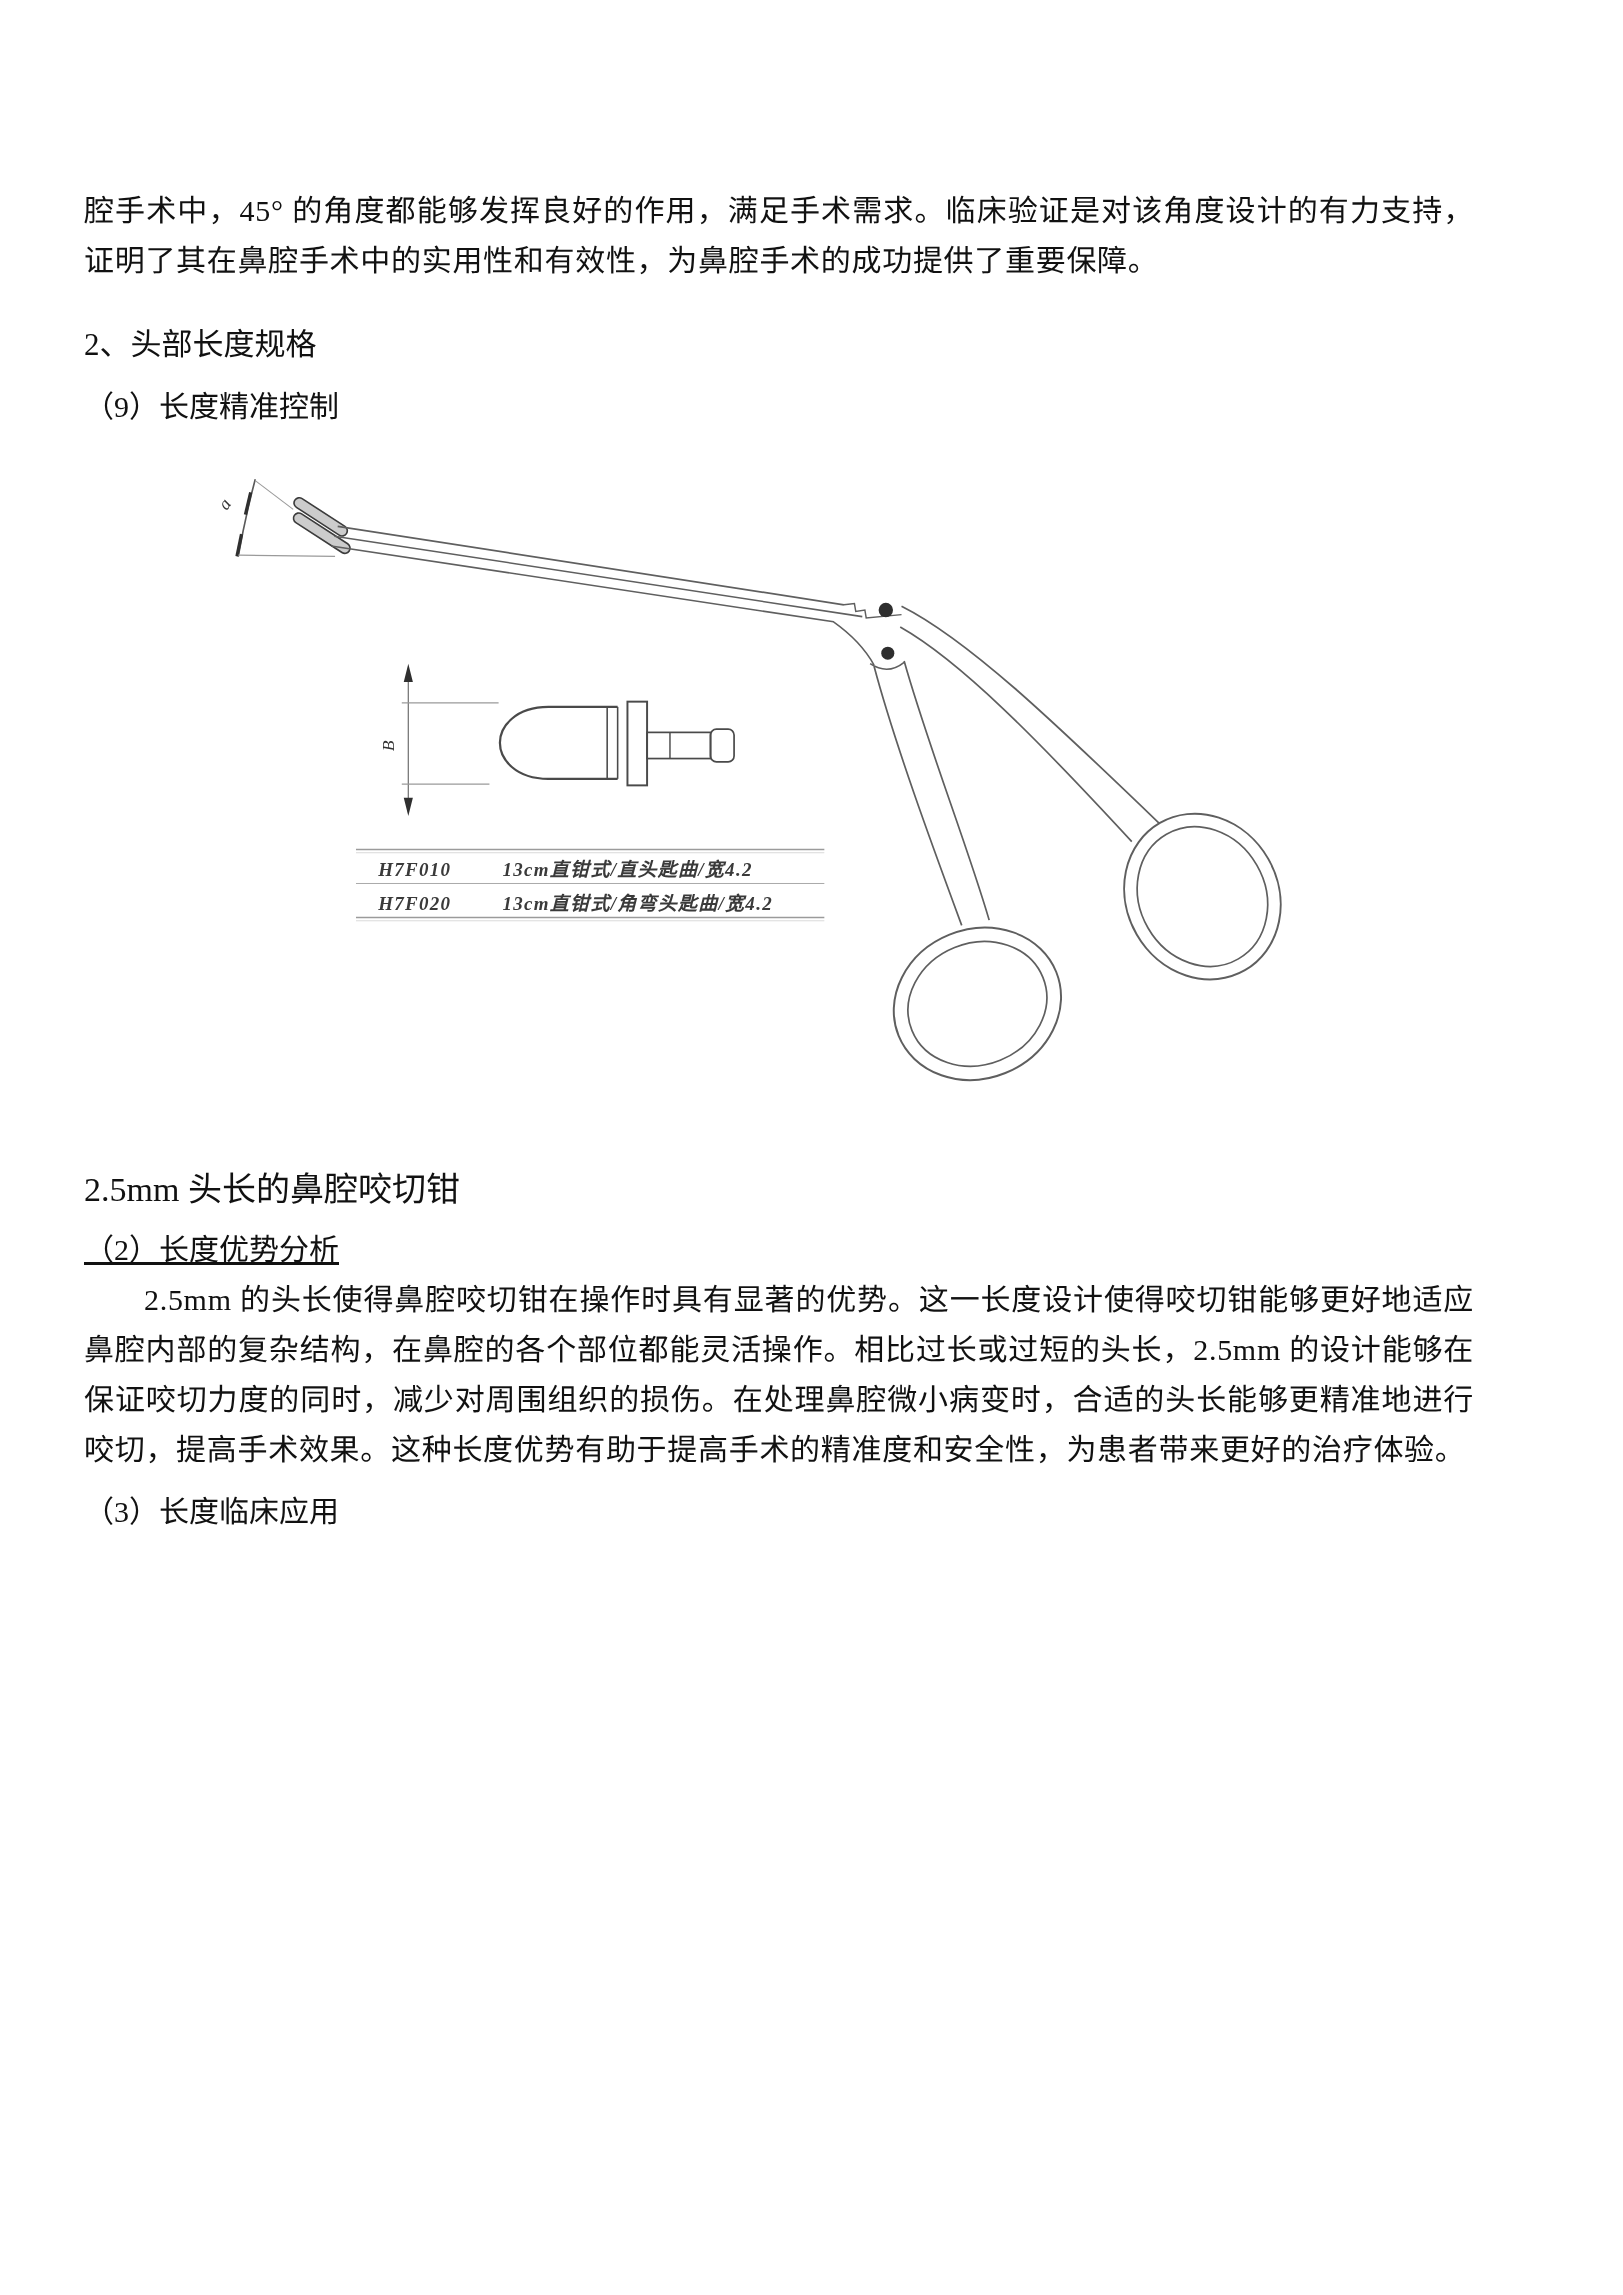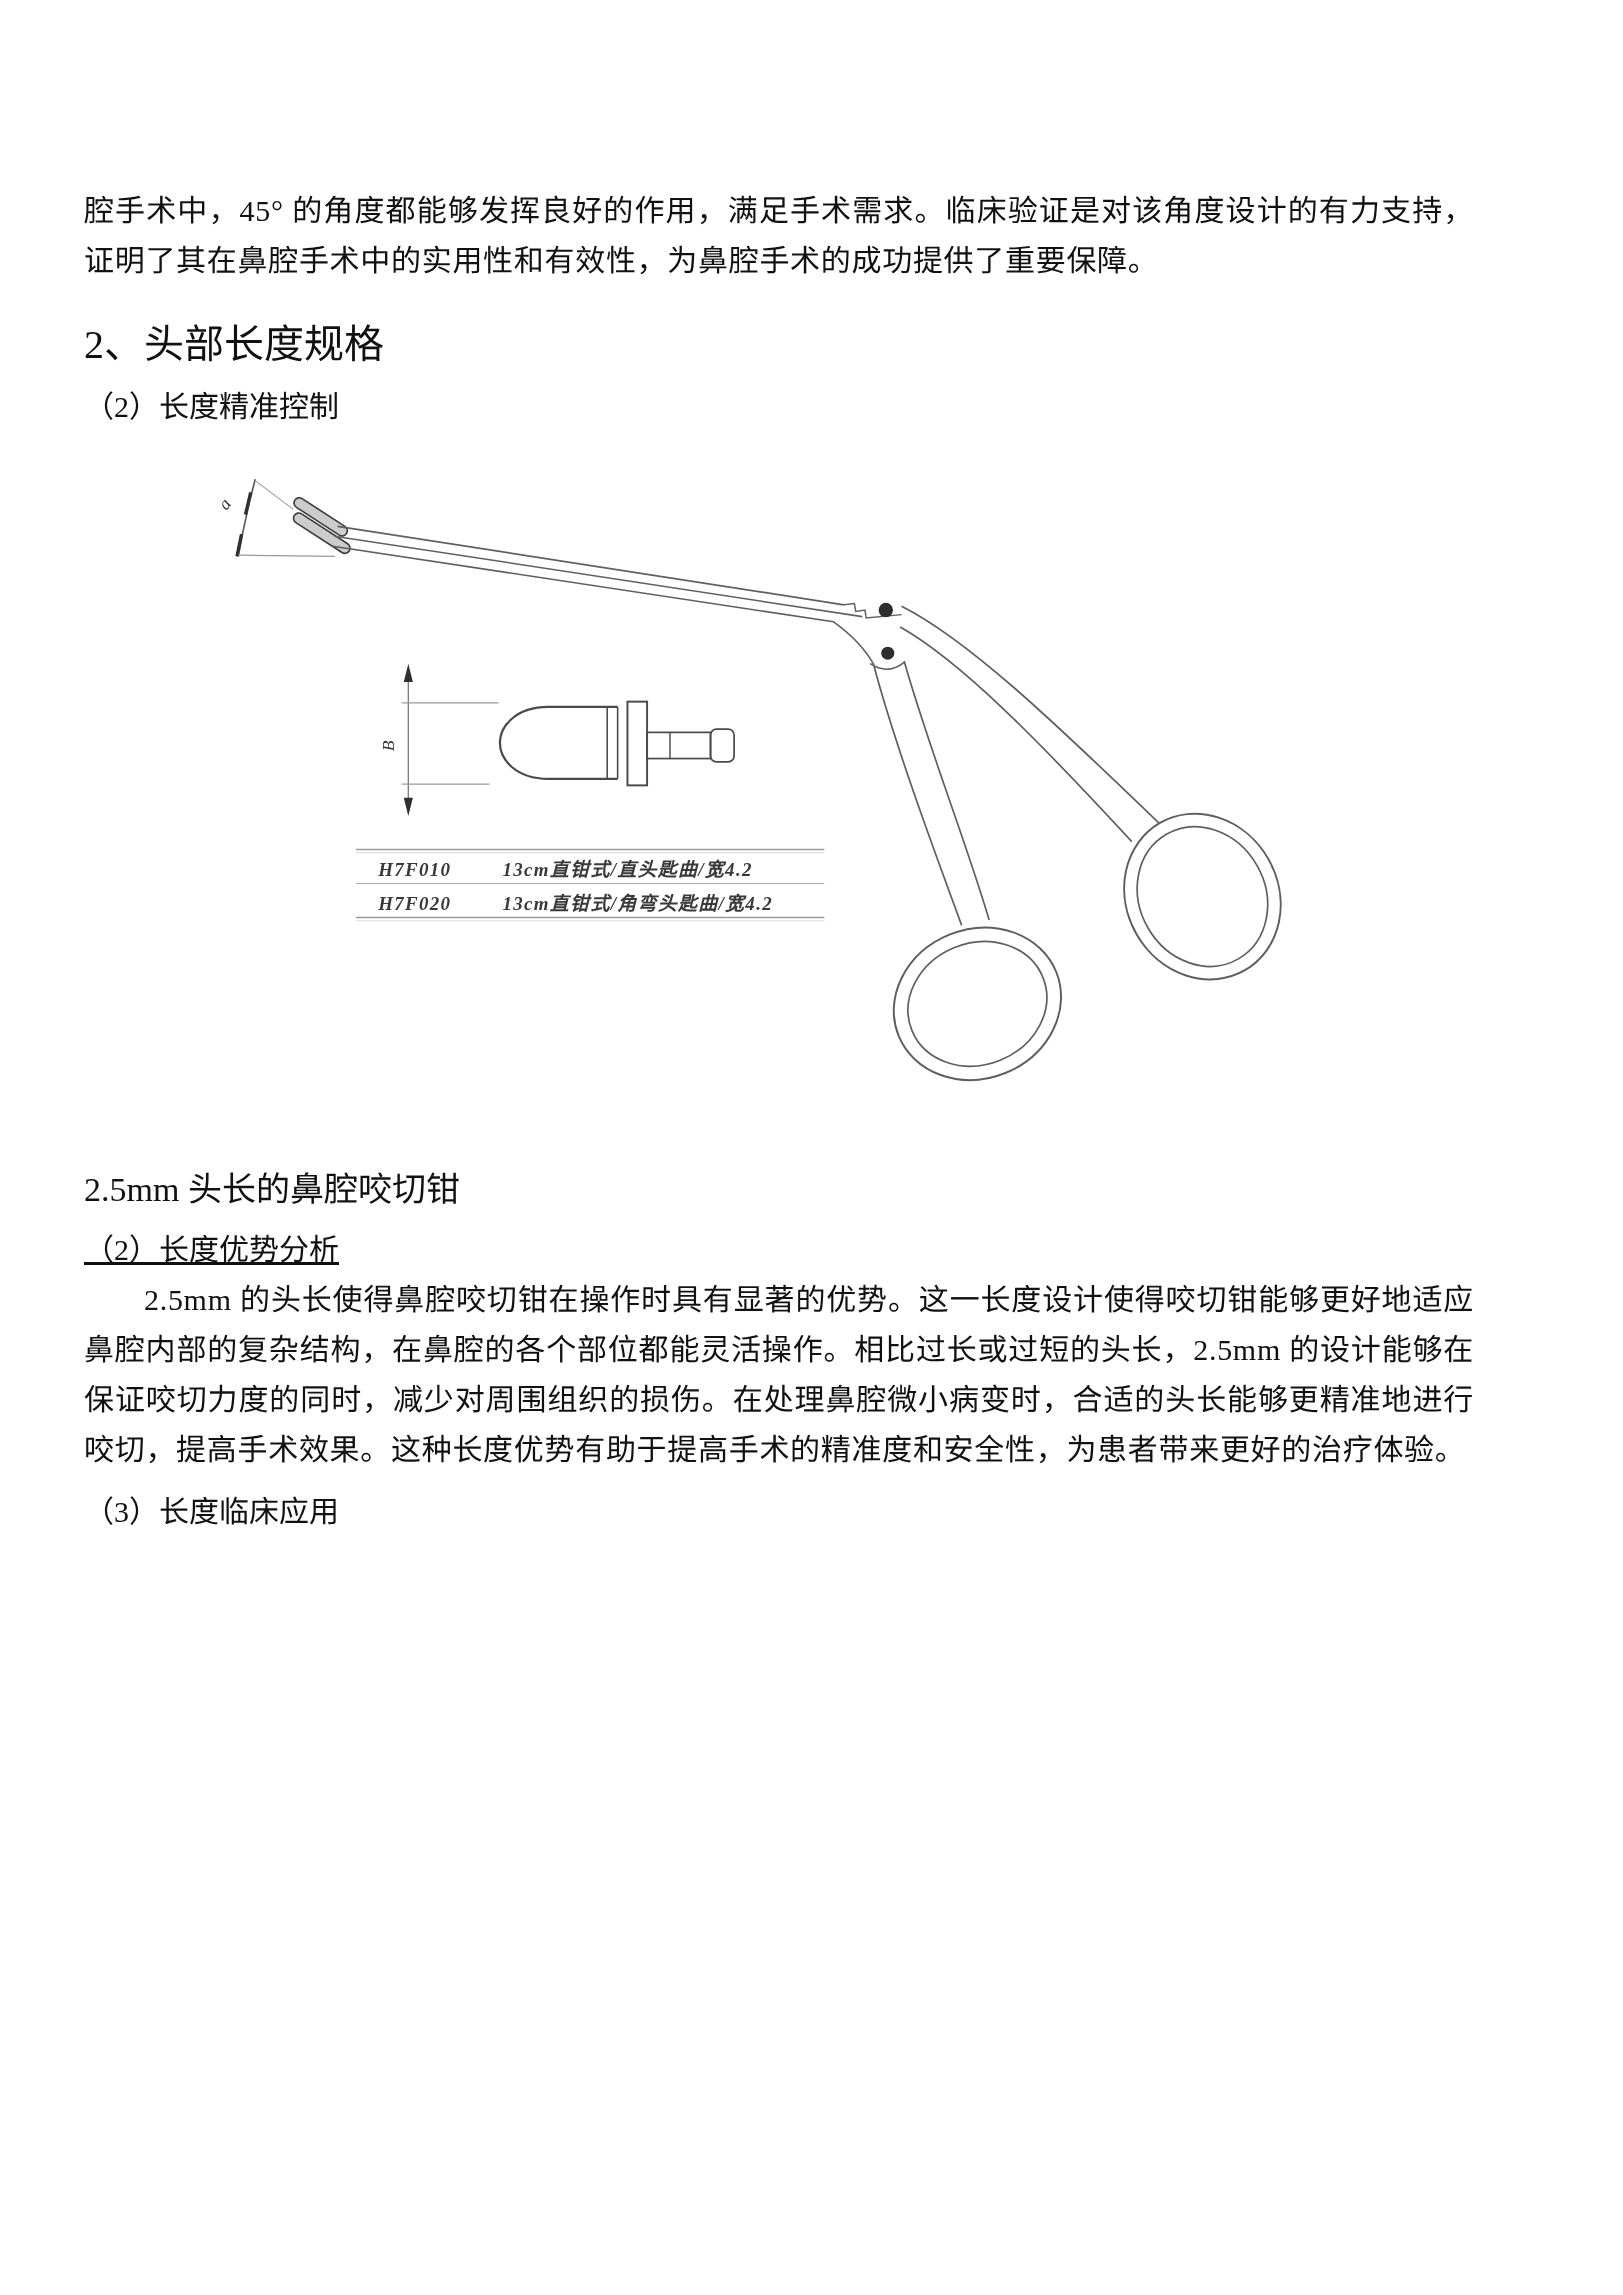--- a/index.html
+++ b/index.html
@@ -17,21 +17,21 @@
   }
   p.body-text {
     font-size: 30px;
     line-height: 50px;
     margin: 0;
     text-align: justify;
     letter-spacing: 0.7px;
   }
   p.indent { text-indent: 60px; }
   h2.section-heading {
-    font-size: 40px;
+    font-size: 31px;
     font-weight: normal;
     line-height: 50px;
     margin: 34px 0 6.5px 0;
   }
   h3.sub-heading {
     font-size: 30px;
     font-weight: normal;
     line-height: 50px;
     margin: 11.8px 0 0 0;
   }
@@ -64,21 +64,21 @@
 </style>
 </head>
 <body>
 
 <div class="content">
 
   <p class="body-text">腔手术中，45° 的角度都能够发挥良好的作用，满足手术需求。临床验证是对该角度设计的有力支持，证明了其在鼻腔手术中的实用性和有效性，为鼻腔手术的成功提供了重要保障。</p>
 
   <h2 class="section-heading">2、头部长度规格</h2>
 
-  <h3 class="sub-heading">（2）长度精准控制</h3>
+  <h3 class="sub-heading">（9）长度精准控制</h3>
 
 
   <div class="figure-block">
     <svg width="1112" height="687" viewBox="0 0 1700 1050" xmlns="http://www.w3.org/2000/svg">
 
       <g>
         <text class="dim-label" x="62" y="66" font-size="27" transform="rotate(-55 62 58)">a</text>
         <path d="M112,14 Q97,70 86,132" stroke="#5a5a5a" stroke-width="2.5" fill="none"></path>
         <path d="M105,34 L97,68" stroke="#2f2f2f" stroke-width="5" fill="none"></path>
         <path d="M91,98 L84,132" stroke="#2f2f2f" stroke-width="5" fill="none"></path>

